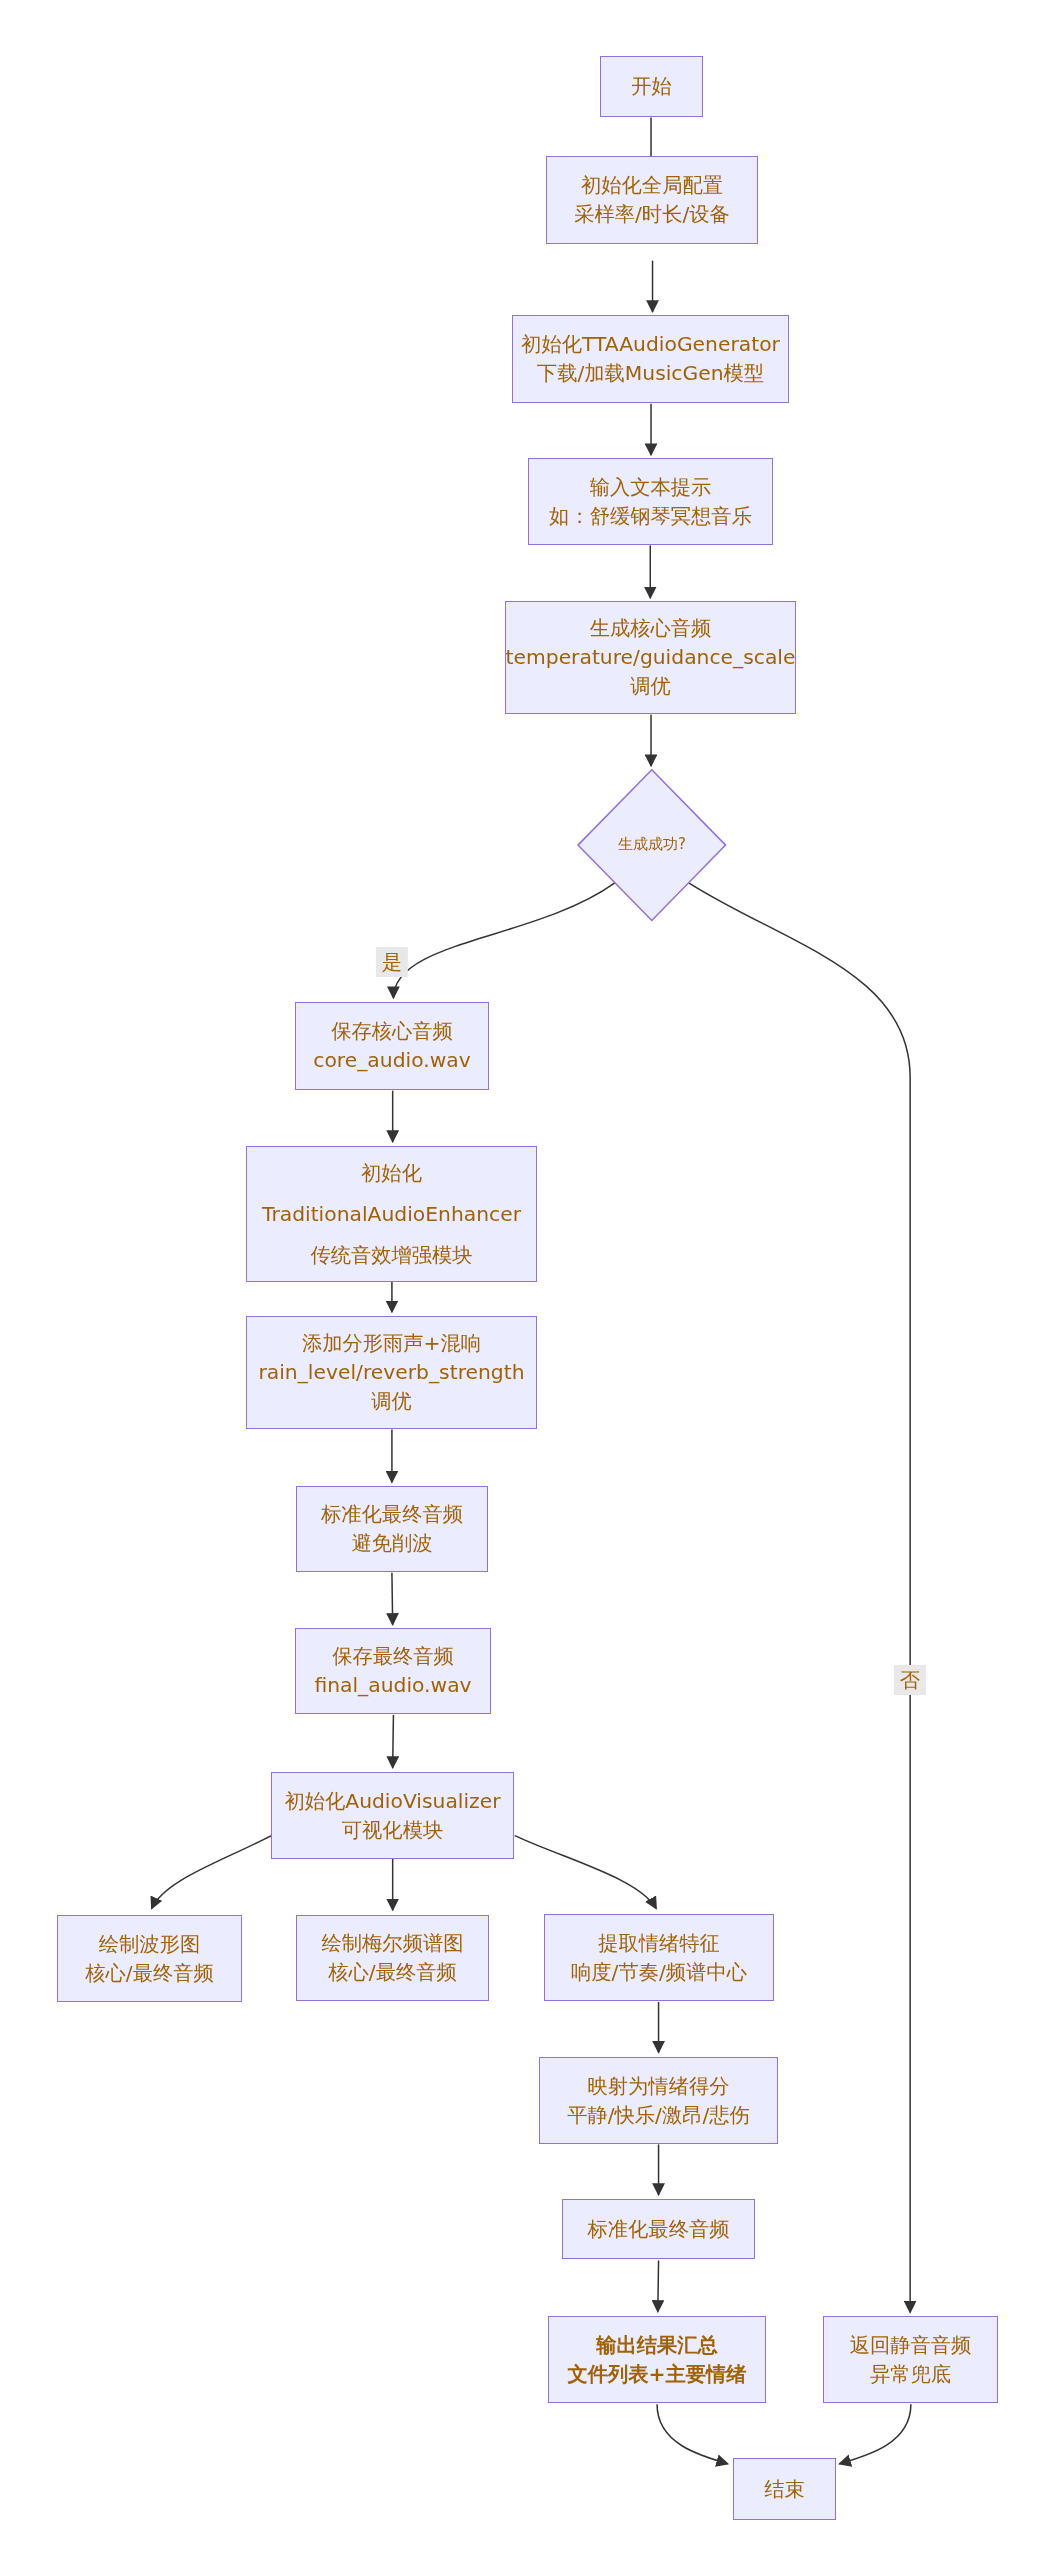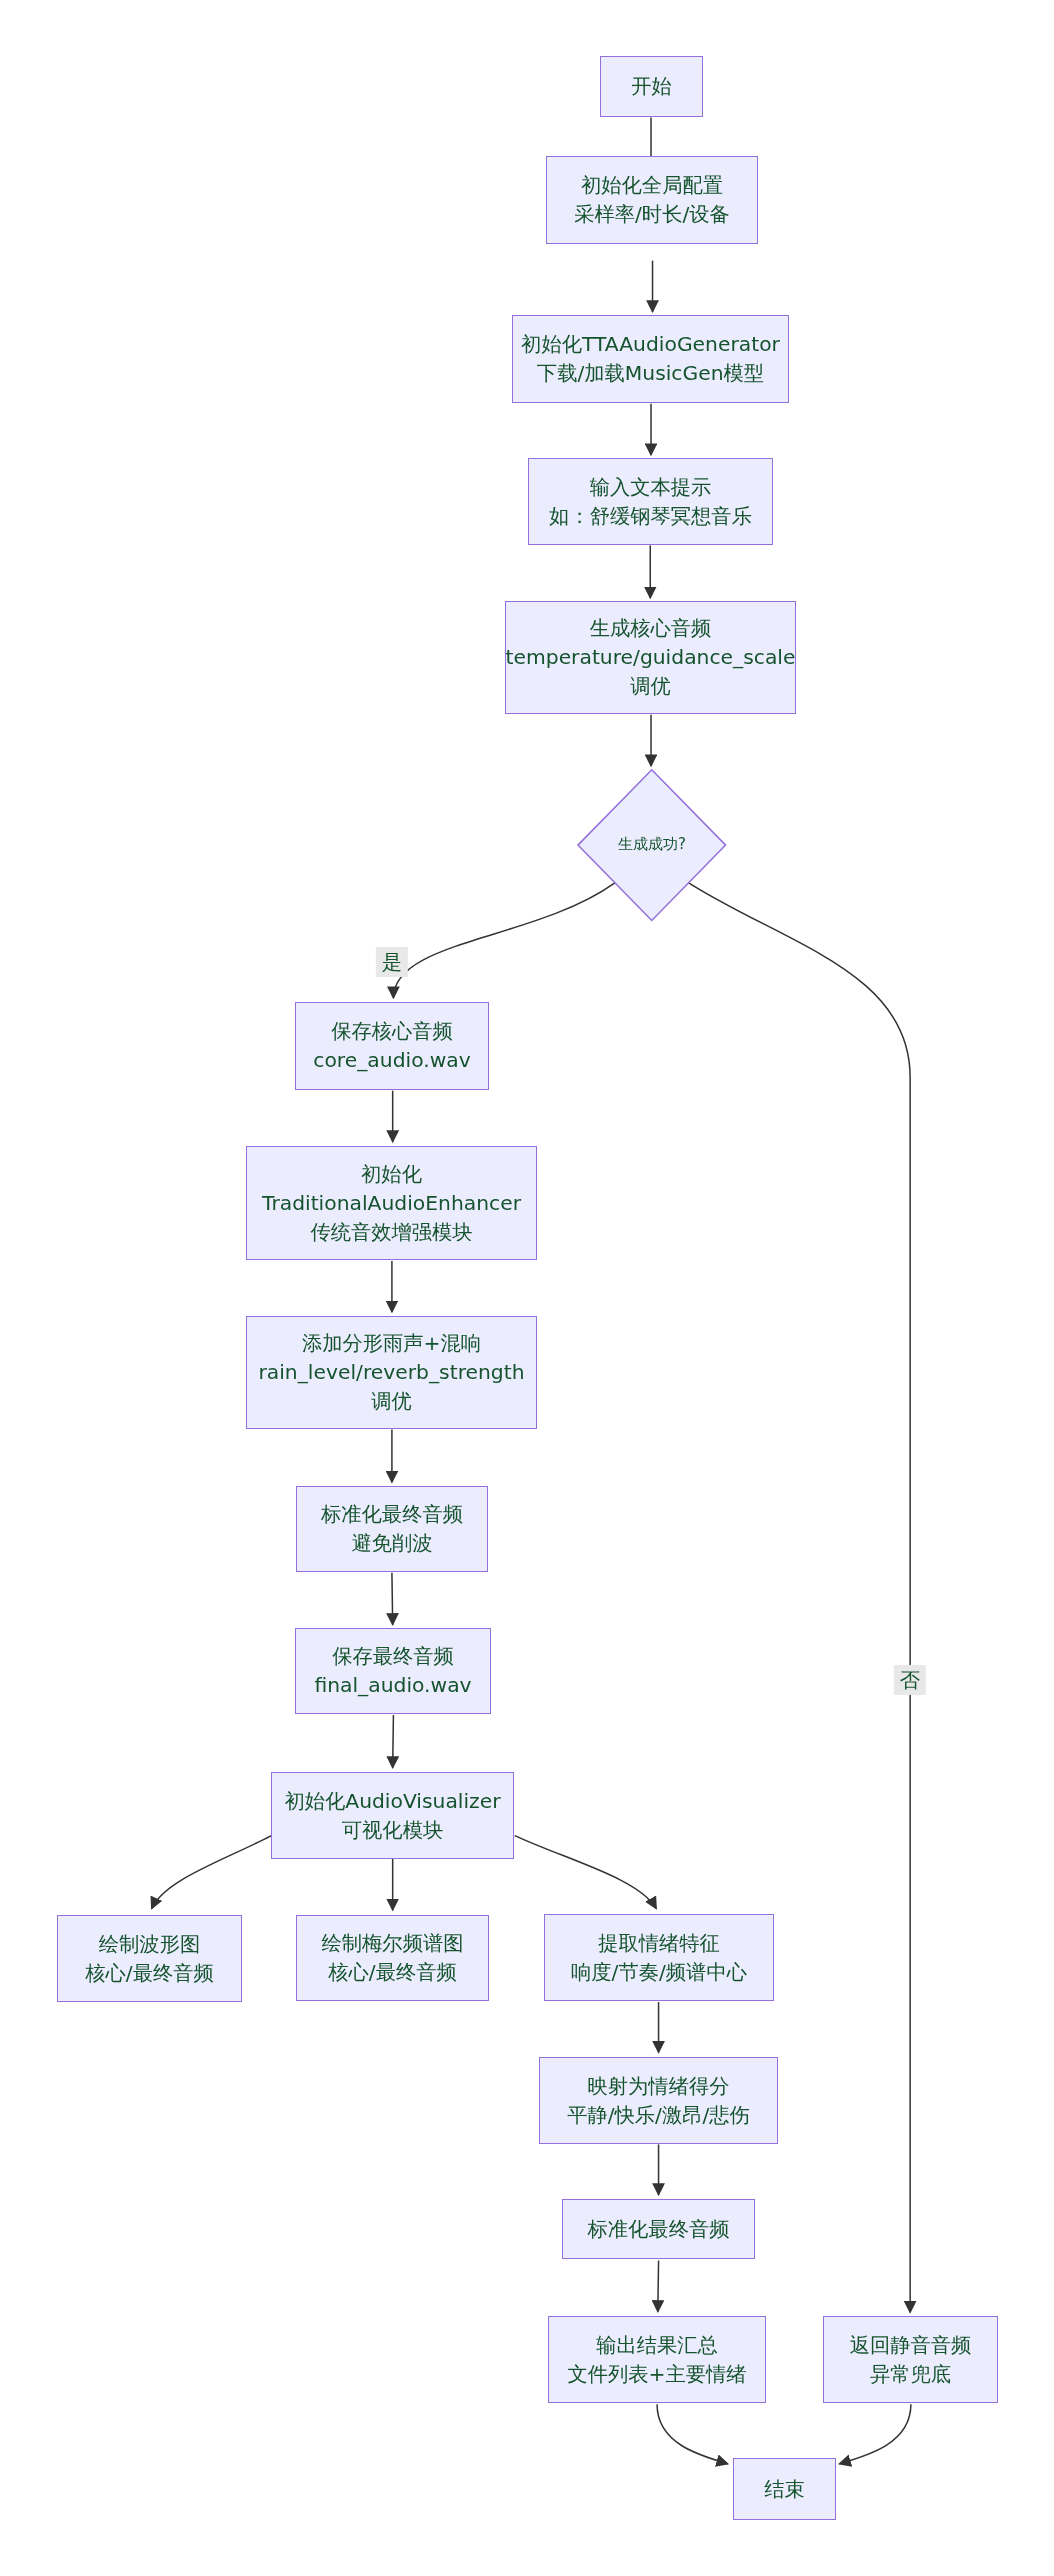--- a/index.html
+++ b/index.html
@@ -2,21 +2,21 @@
 <html style="font-size:12px"><head>
 <meta charset="utf-8">
 <style>
   html,body{margin:0;padding:0;background:#ffffff;}
   #canvas{
     position:relative;
     width:1055px;
     height:2576px;
     background:#ffffff;
     font-family:"DejaVu Sans","Liberation Sans",sans-serif;
-    color:#14532d;
+    color:#a16207;
     overflow:hidden;
   }
   #edge-layer{position:absolute;left:0;top:0;width:1055px;height:2576px;}
   .node{
     position:absolute;
     box-sizing:border-box;
     background:#ECECFF;
     border:1.5px solid #9370DB;
     display:flex;
     flex-direction:column;
@@ -112,21 +112,21 @@
 
   <div class="diamond-label" style="left:578px;top:807px;width:148px;height:75px;">
     <span>生成成功?</span>
   </div>
 
   <div class="node" style="left:295px;top:1002px;width:194px;height:88px;">
     <span>保存核心音频</span>
     <span>core_audio.wav</span>
   </div>
 
-  <div class="node" style="left:246px;top:1146px;width:291px;height:114px;">
+  <div class="node" style="left:246px;top:1146px;width:291px;height:136px;gap:12px;">
     <span>初始化</span>
     <span>TraditionalAudioEnhancer</span>
     <span>传统音效增强模块</span>
   </div>
 
   <div class="node" style="left:246px;top:1316px;width:291px;height:113px;">
     <span>添加分形雨声+混响</span>
     <span>rain_level/reverb_strength</span>
     <span>调优</span>
   </div>
@@ -163,21 +163,21 @@
 
   <div class="node" style="left:539px;top:2057px;width:239px;height:87px;">
     <span>映射为情绪得分</span>
     <span>平静/快乐/激昂/悲伤</span>
   </div>
 
   <div class="node" style="left:562px;top:2199px;width:193px;height:60px;">
     <span>标准化最终音频</span>
   </div>
 
-  <div class="node" style="left:548px;top:2316px;width:218px;height:87px;">
+  <div class="node" style="left:548px;top:2316px;width:218px;height:87px;font-weight:bold;">
     <span>输出结果汇总</span>
     <span>文件列表+主要情绪</span>
   </div>
 
   <div class="node" style="left:823px;top:2316px;width:175px;height:87px;">
     <span>返回静音音频</span>
     <span>异常兜底</span>
   </div>
 
   <div class="node" style="left:733px;top:2458px;width:103px;height:62px;">

